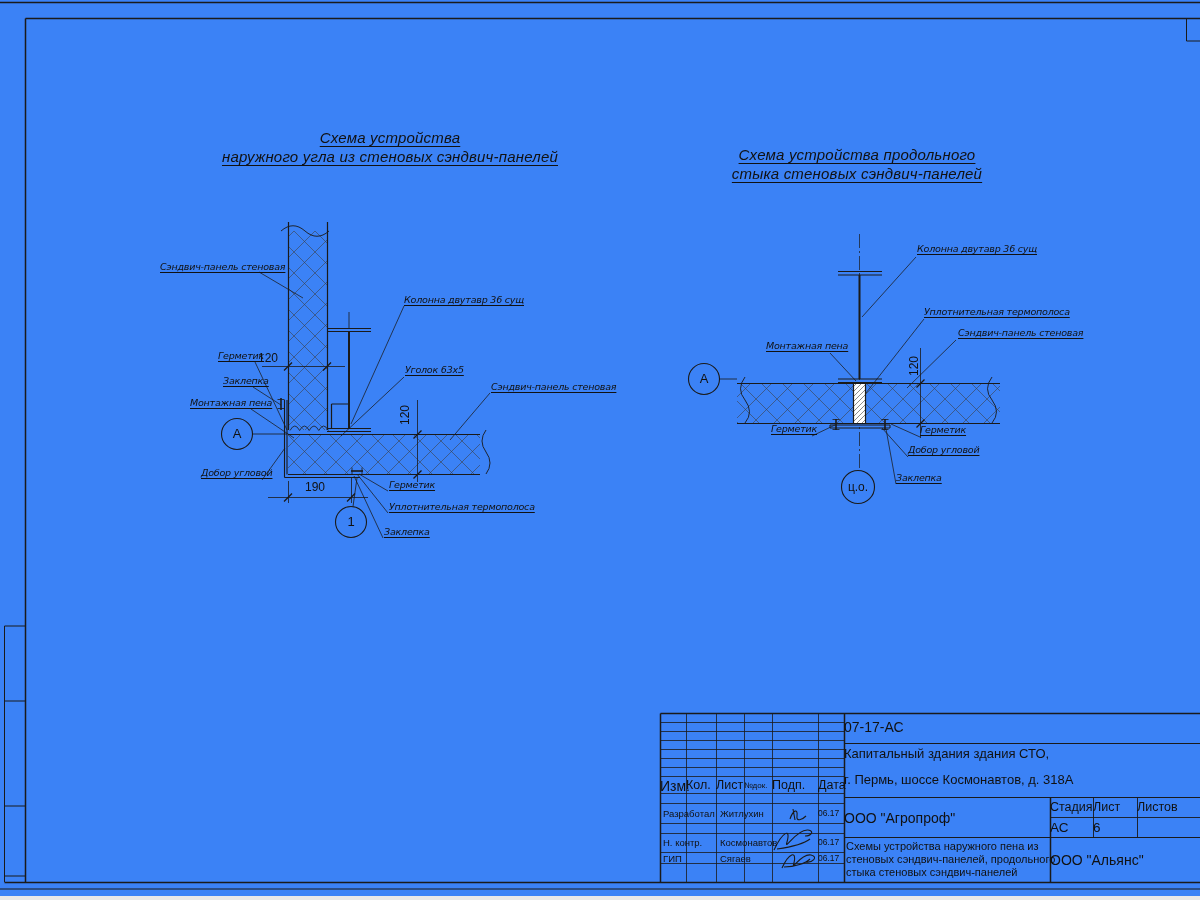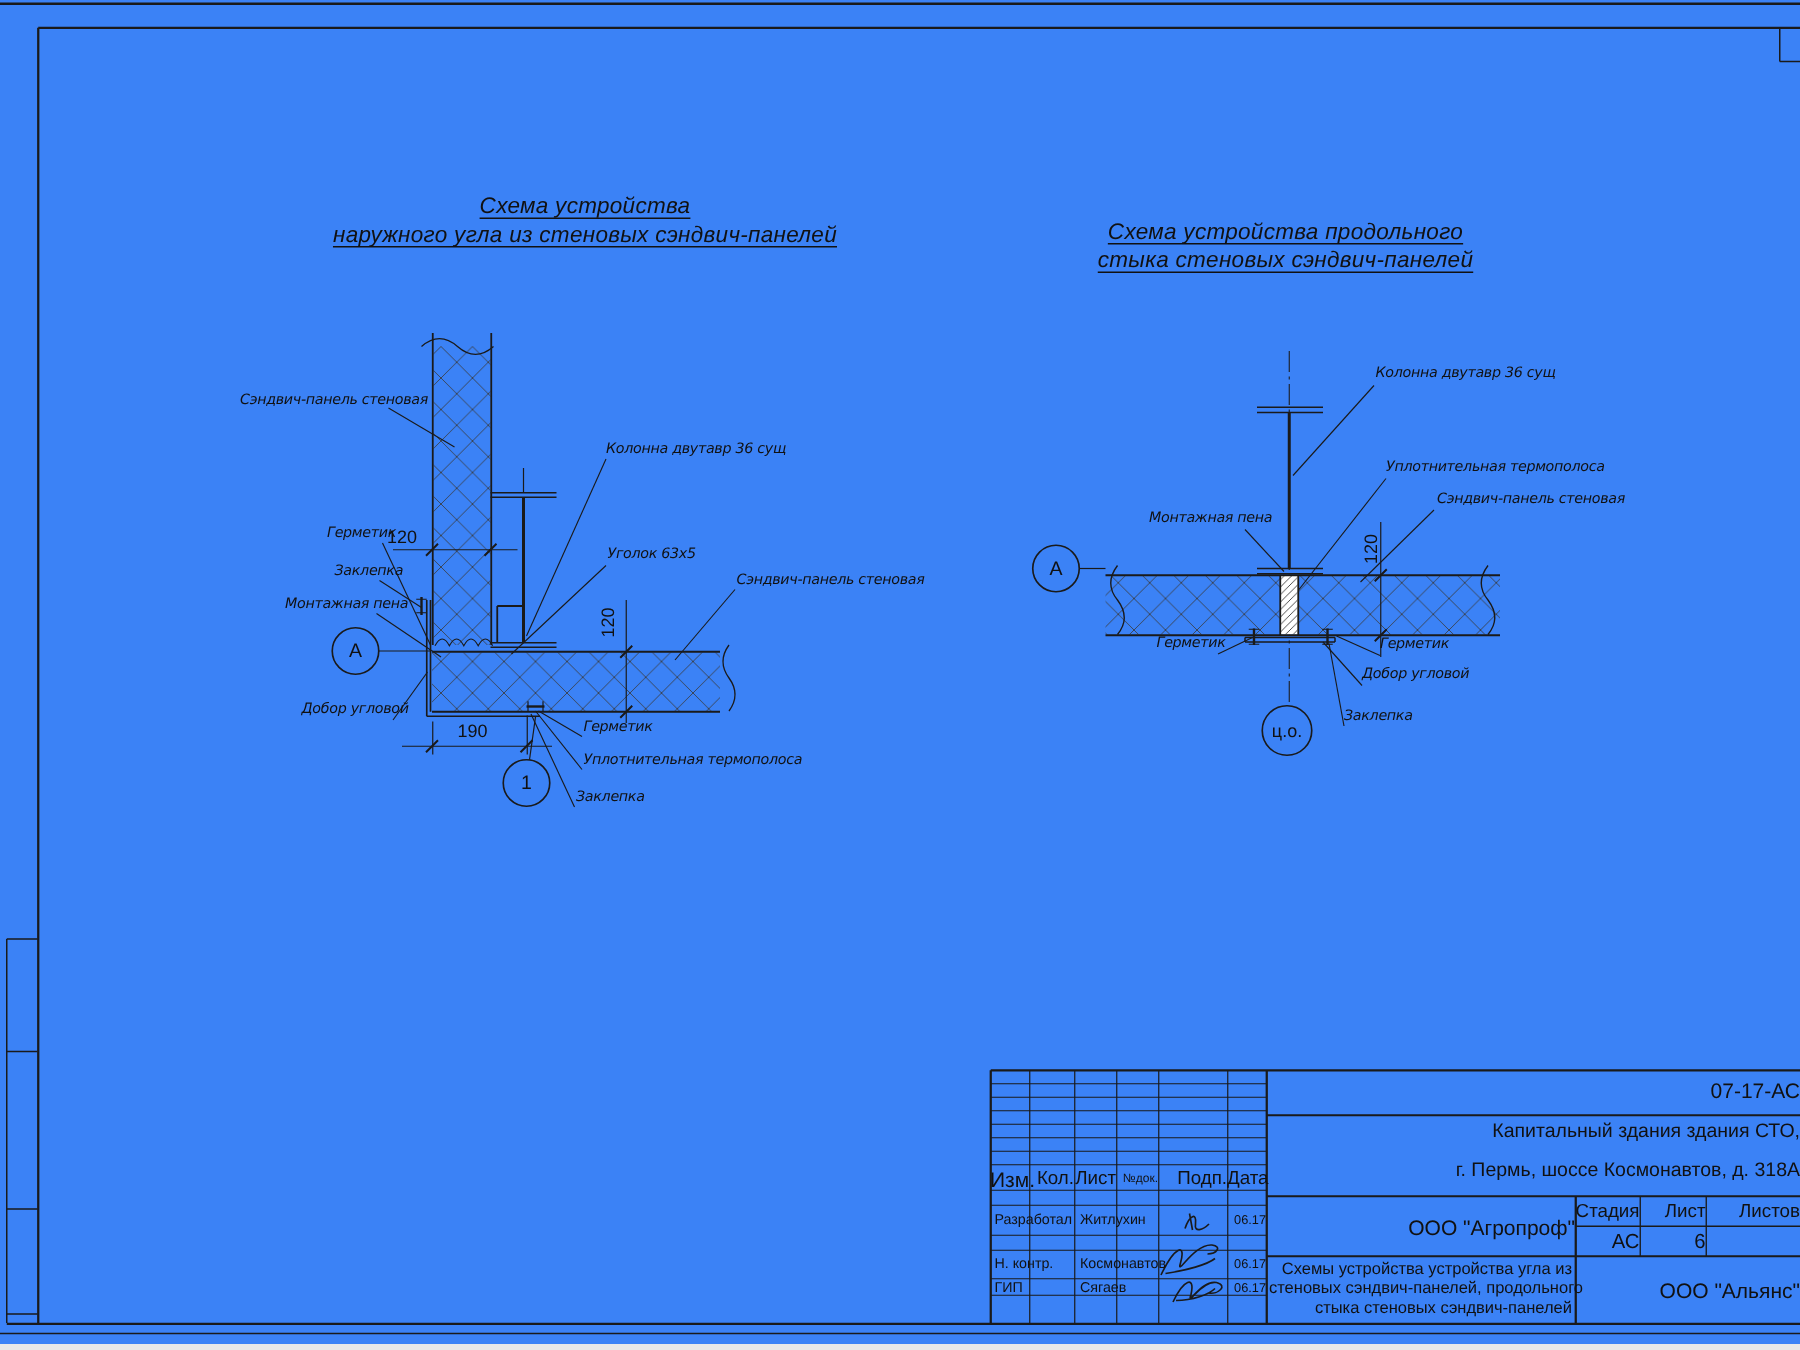--- a/index.html
+++ b/index.html
@@ -3,26 +3,26 @@
 <meta charset="utf-8">
 <style>
   html,body{margin:0;padding:0;background:#e8e8e8;}
   .sheet{position:relative;width:1200px;height:896px;background:#3b82f6;overflow:hidden;
          font-family:"Liberation Sans",sans-serif;color:#111;}
   svg{position:absolute;left:0;top:0;}
   .txt{position:absolute;white-space:nowrap;}
   .ttl{font:italic 15px "Liberation Sans",sans-serif;text-decoration:underline;
        text-underline-offset:3px;text-align:center;width:360px;letter-spacing:.2px;}
   .lbl{font:italic 9.5px "DejaVu Sans",sans-serif;letter-spacing:-.2px;
-       text-underline-offset:2px;}
+       text-decoration:underline;text-underline-offset:2px;}
   .dim{font:12px "Liberation Sans",sans-serif;text-align:center;width:36px;}
   .rot{transform:rotate(-90deg);}
   .mark{font:13px "Liberation Sans",sans-serif;text-align:center;}
   .tb{font-family:"Liberation Sans",sans-serif;}
-  .c{text-align:right;}
+  .c{text-align:left;}
 </style>
 </head>
 <body>
 
 <div class="sheet">
 
 <svg width="1200" height="900" viewBox="0 0 1200 900">
   <defs>
     <pattern id="xh" width="21" height="21" patternUnits="userSpaceOnUse">
       <path d="M0,0 L21,21 M21,0 L0,21" stroke="#3a3a3a" stroke-width="0.55" fill="none"></path>
@@ -228,18 +228,18 @@
   <div class="txt tb" style="left:663px;top:853px;font-size:9.5px">ГИП</div>
   <div class="txt tb" style="left:720px;top:853px;font-size:9.5px">Сягаев</div>
   <div class="txt tb c" style="left:818px;top:853px;width:26px;font-size:8.5px">06.17</div>
 
   <div class="txt tb c" style="left:844px;top:810px;width:206px;font-size:14px">ООО "Агропроф"</div>
   <div class="txt tb c" style="left:1050px;top:800px;width:43px;font-size:12.5px">Стадия</div>
   <div class="txt tb c" style="left:1093px;top:800px;width:44px;font-size:12.5px">Лист</div>
   <div class="txt tb c" style="left:1137px;top:800px;width:63px;font-size:12.5px">Листов</div>
   <div class="txt tb c" style="left:1050px;top:820px;width:43px;font-size:13.5px">АС</div>
   <div class="txt tb c" style="left:1093px;top:820px;width:44px;font-size:13.5px">6</div>
-  <div class="txt tb c" style="left:846px;top:840px;width:202px;font-size:11px">Схемы устройства устройства угла из</div>
+  <div class="txt tb c" style="left:846px;top:840px;width:202px;font-size:11px">Схемы устройства наружного пена из</div>
   <div class="txt tb c" style="left:846px;top:853px;width:202px;font-size:11px">стеновых сэндвич-панелей, продольного</div>
   <div class="txt tb c" style="left:846px;top:866px;width:202px;font-size:11px">стыка стеновых сэндвич-панелей</div>
   <div class="txt tb c" style="left:1050px;top:852px;width:150px;font-size:14px">ООО "Альянс"</div>
 
 </div>
 
 </body></html>

